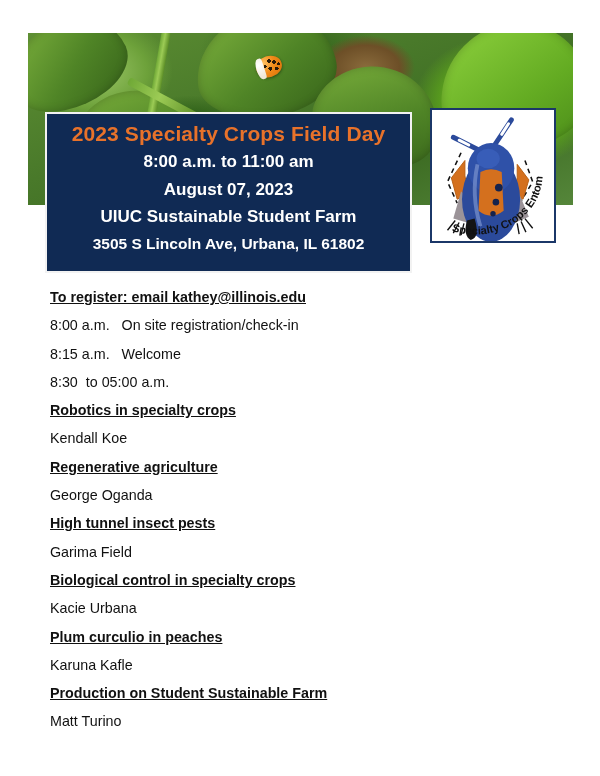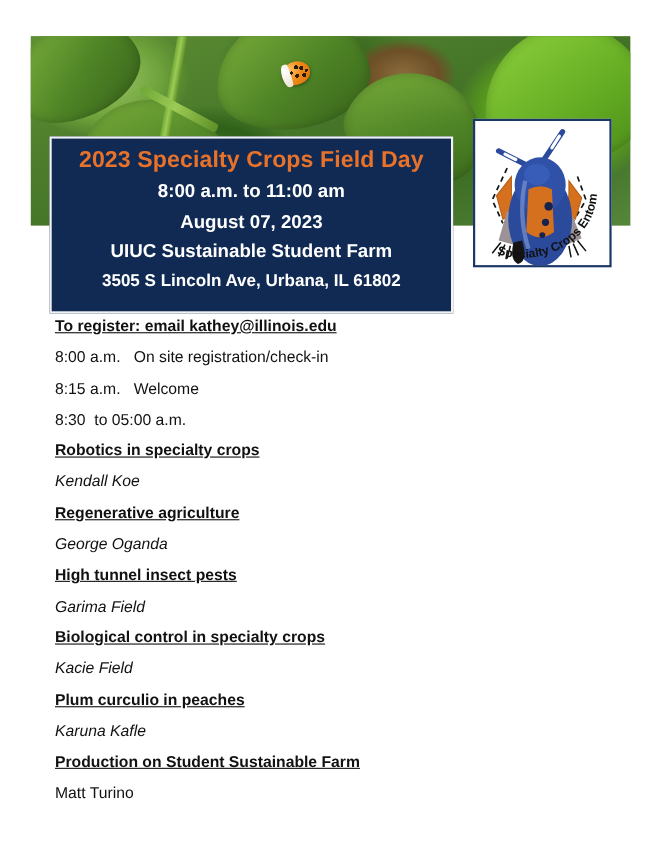--- a/index.html
+++ b/index.html
@@ -83,21 +83,21 @@
       radial-gradient(circle 1.9px at 52% 62%, #2a1a08 99%, transparent 100%),
       radial-gradient(circle 1.9px at 76% 70%, #2a1a08 99%, transparent 100%),
       radial-gradient(circle 1.5px at 36% 44%, #2a1a08 99%, transparent 100%),
       radial-gradient(circle 1.5px at 88% 52%, #2a1a08 99%, transparent 100%);
   }
 
   
   #event-banner {
     position: absolute;
     left: 45px;
-    top: 124px;
+    top: 112px;
     width: 367px;
     height: 161px;
     background: #102a54;
     border: 2px solid #f2f2f2;
     box-sizing: border-box;
     text-align: center;
     color: #ffffff;
     padding-top: 6px;
   }
   #banner-title {
@@ -135,21 +135,21 @@
     top: 283px;
     width: 500px;
   }
   .line {
     font-size: 14.3px;
     line-height: 28.3px;
     white-space: pre;
     color: #111111;
   }
   .line.bold { font-weight: bold; text-decoration: underline; }
-  .line.ital { font-style: italic; }
+  .line.ital { }
 </style>
 </head>
 <body>
 
 <div id="header-photo">
   <div class="leafbg"></div>
 
   <div class="leaf" style="left:-18px; top:-12px; width:118px; height:86px; transform:rotate(-24deg);">
     <div class="veins"></div>
   </div>
@@ -250,20 +250,20 @@
   <div class="line bold">Robotics in specialty crops</div>
   <div class="line ital">Kendall Koe</div>
 
   <div class="line bold">Regenerative agriculture</div>
   <div class="line ital">George Oganda</div>
 
   <div class="line bold">High tunnel insect pests</div>
   <div class="line ital">Garima Field</div>
 
   <div class="line bold">Biological control in specialty crops</div>
-  <div class="line ital">Kacie Field</div>
+  <div class="line ital">Kacie Urbana</div>
 
   <div class="line bold">Plum curculio in peaches</div>
   <div class="line ital">Karuna Kafle</div>
 
   <div class="line bold">Production on Student Sustainable Farm</div>
   <div class="line">Matt Turino</div>
 </div>
 
 </body></html>

